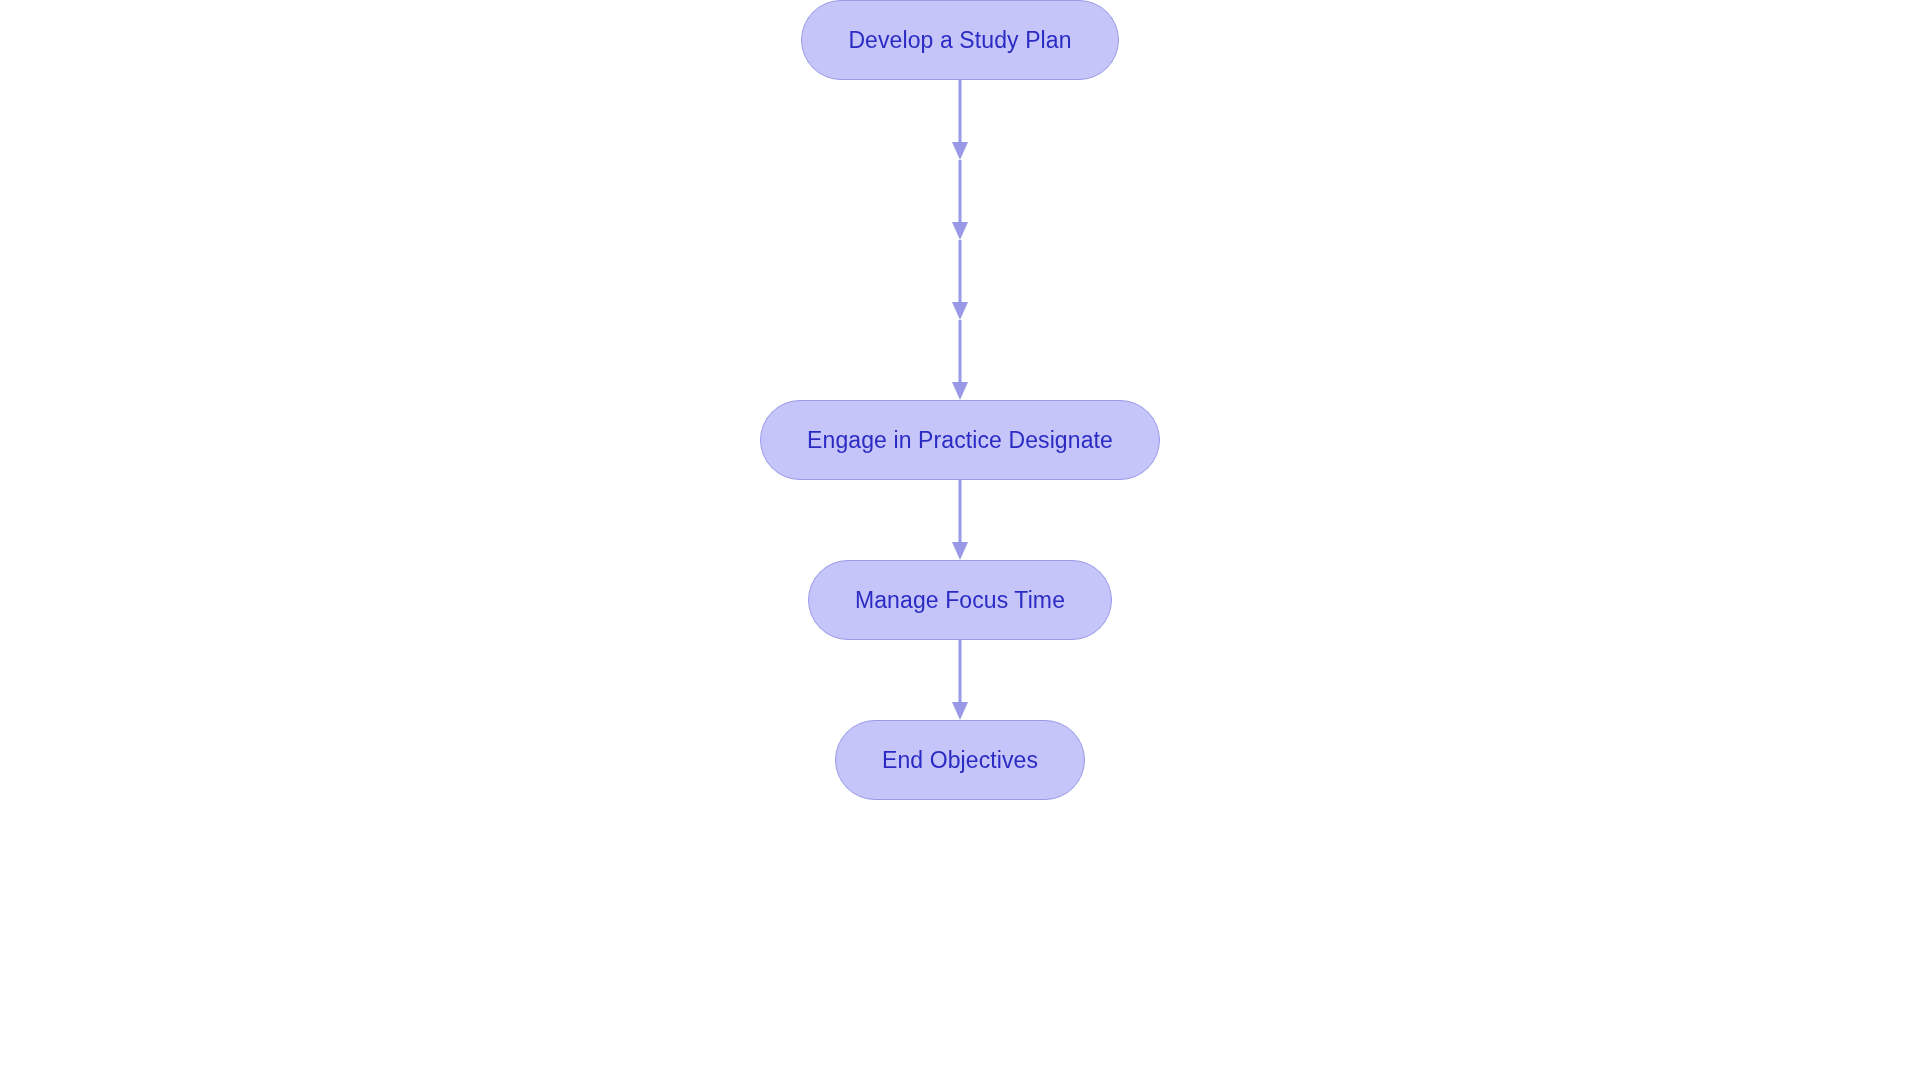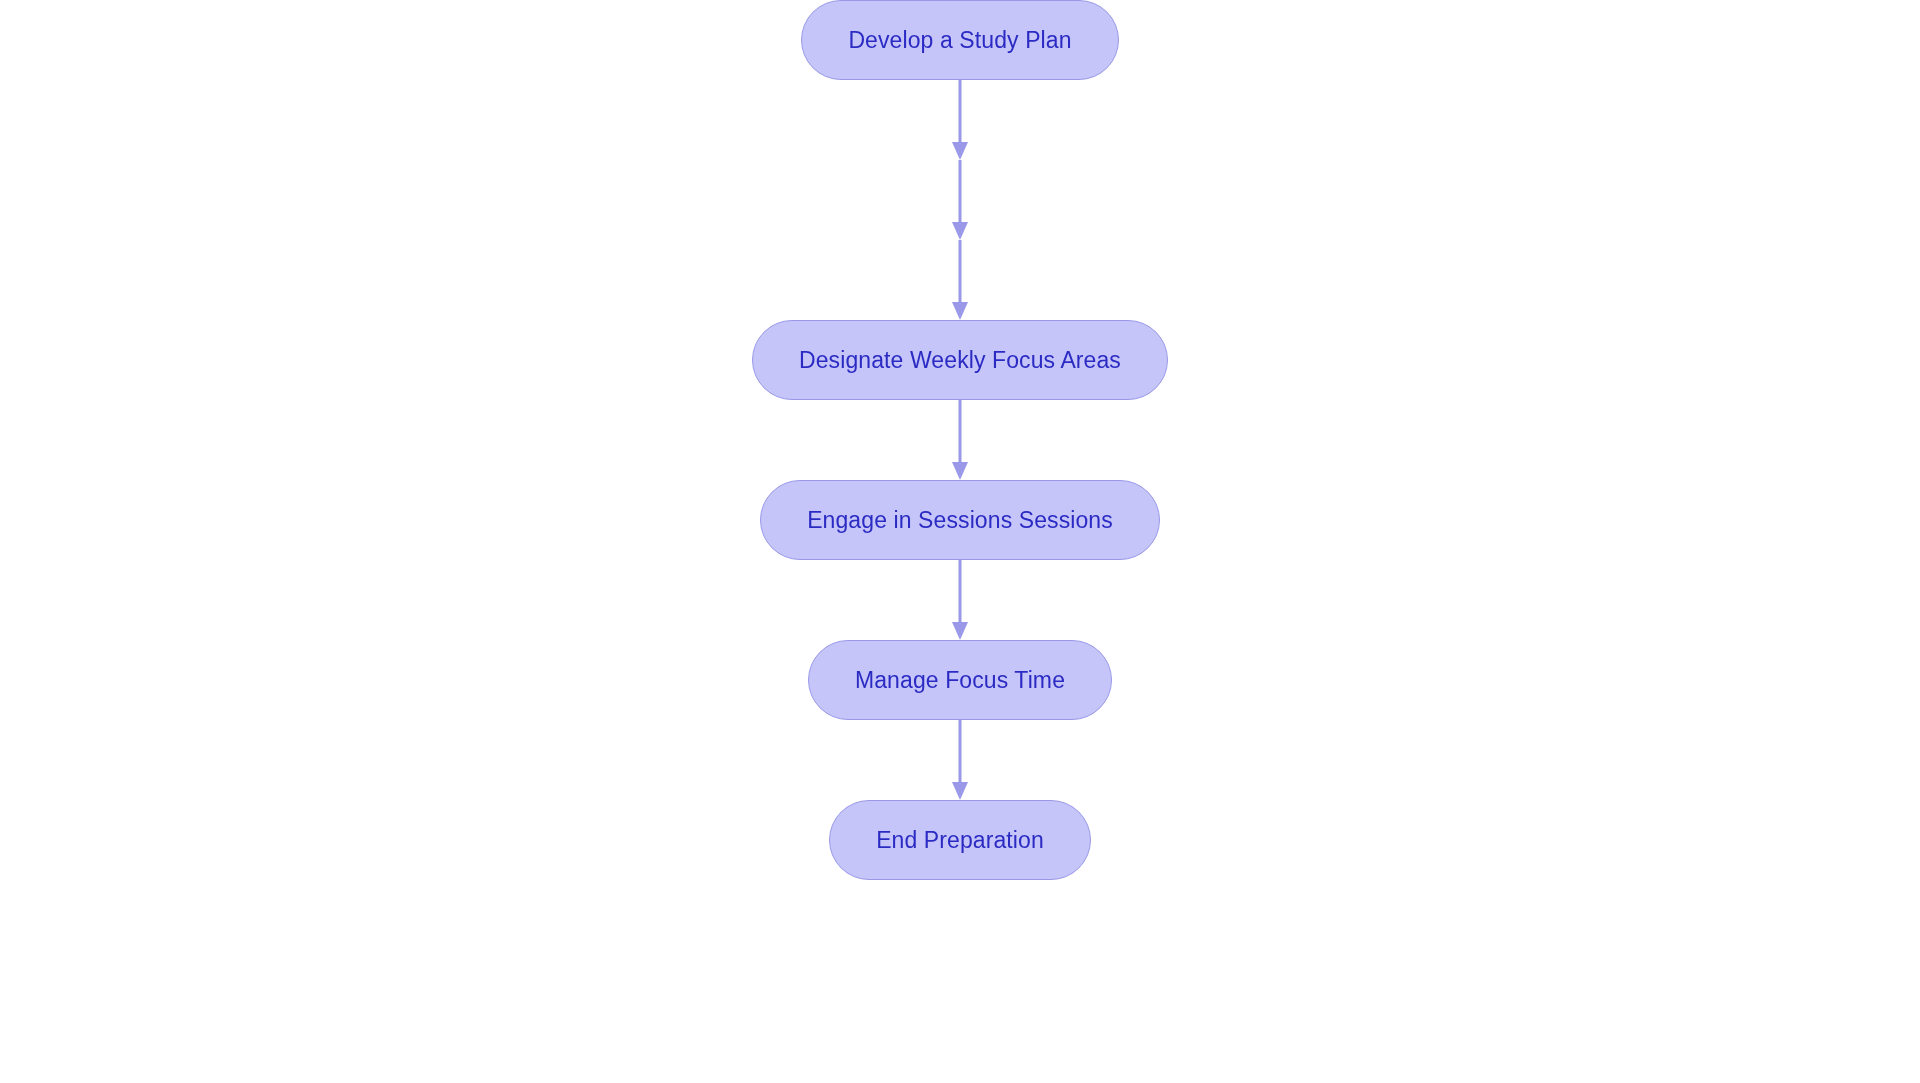--- a/index.html
+++ b/index.html
@@ -95,44 +95,41 @@
     <span class="stem"></span>
     <span class="head"></span>
   </div>
 
 
   <div class="connector">
     <span class="stem"></span>
     <span class="head"></span>
   </div>
 
-  <div class="node">
-    <span class="node-label">Designate Weekly Focus Areas</span>
-  </div>
 
   <div class="connector">
     <span class="stem"></span>
     <span class="head"></span>
   </div>
 
   <div class="node">
-    <span class="node-label">Engage in Sessions Sessions</span>
+    <span class="node-label">Engage in Practice Designate</span>
   </div>
 
   <div class="connector">
     <span class="stem"></span>
     <span class="head"></span>
   </div>
 
   <div class="node">
     <span class="node-label">Manage Focus Time</span>
   </div>
 
   <div class="connector">
     <span class="stem"></span>
     <span class="head"></span>
   </div>
 
   <div class="node">
-    <span class="node-label">End Preparation</span>
+    <span class="node-label">End Objectives</span>
   </div>
 
 </div>
 
 </body></html>

